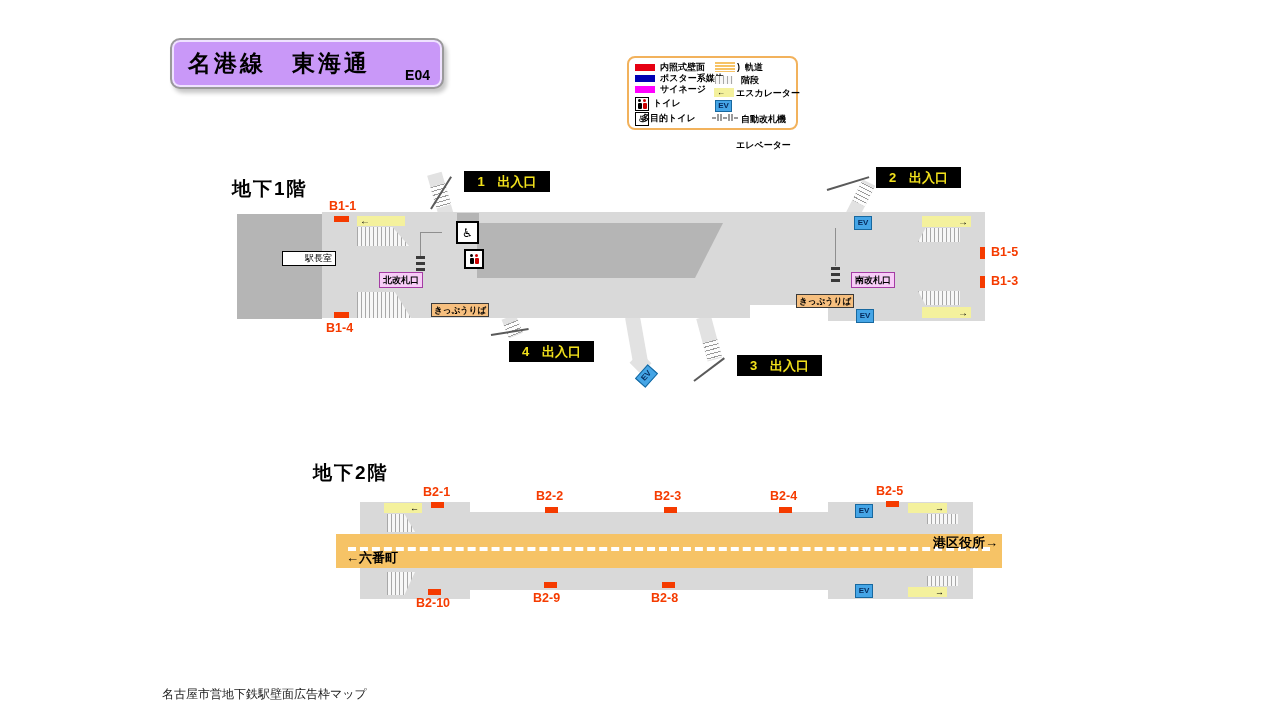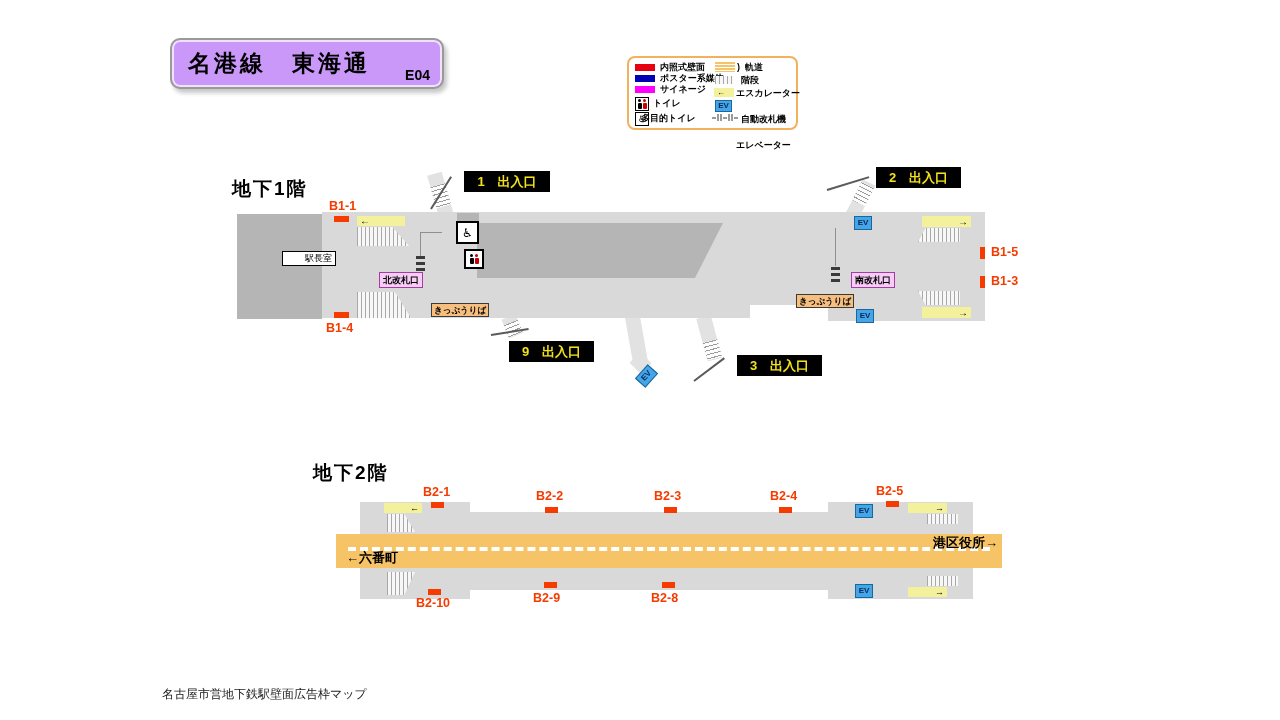--- a/index.html
+++ b/index.html
@@ -176,21 +176,21 @@
   </div>
 
   <div class="abs roomlabel" style="left:282px;top:251px;padding-left:22px;">駅長室</div>
   <div class="abs gatelabel" style="left:379px;top:272px;">北改札口</div>
   <div class="abs gatelabel" style="left:851px;top:272px;">南改札口</div>
   <div class="abs ticketlabel" style="left:431px;top:303px;">きっぷうりば</div>
   <div class="abs ticketlabel" style="left:796px;top:294px;">きっぷうりば</div>
 
   <div class="abs exitbox" style="left:464px;top:171px;width:86px;height:21px;">1　出入口</div>
   <div class="abs exitbox" style="left:876px;top:167px;width:85px;height:21px;">2　出入口</div>
-  <div class="abs exitbox" style="left:509px;top:341px;width:85px;height:21px;">9　出入口</div>
+  <div class="abs exitbox" style="left:509px;top:341px;width:85px;height:21px;">4　出入口</div>
   <div class="abs exitbox" style="left:737px;top:355px;width:85px;height:21px;">3　出入口</div>
 
   <div class="abs redtxt" style="left:329px;top:200px;">B1-1</div>
   <div class="abs redbar" style="left:334px;top:216px;width:15px;height:6px;"></div>
   <div class="abs redbar" style="left:334px;top:312px;width:15px;height:6px;"></div>
   <div class="abs redtxt" style="left:326px;top:322px;">B1-4</div>
   <div class="abs redbar" style="left:980px;top:247px;width:5px;height:12px;"></div>
   <div class="abs redtxt" style="left:991px;top:246px;">B1-5</div>
   <div class="abs redbar" style="left:980px;top:276px;width:5px;height:12px;"></div>
   <div class="abs redtxt" style="left:991px;top:275px;">B1-3</div>

